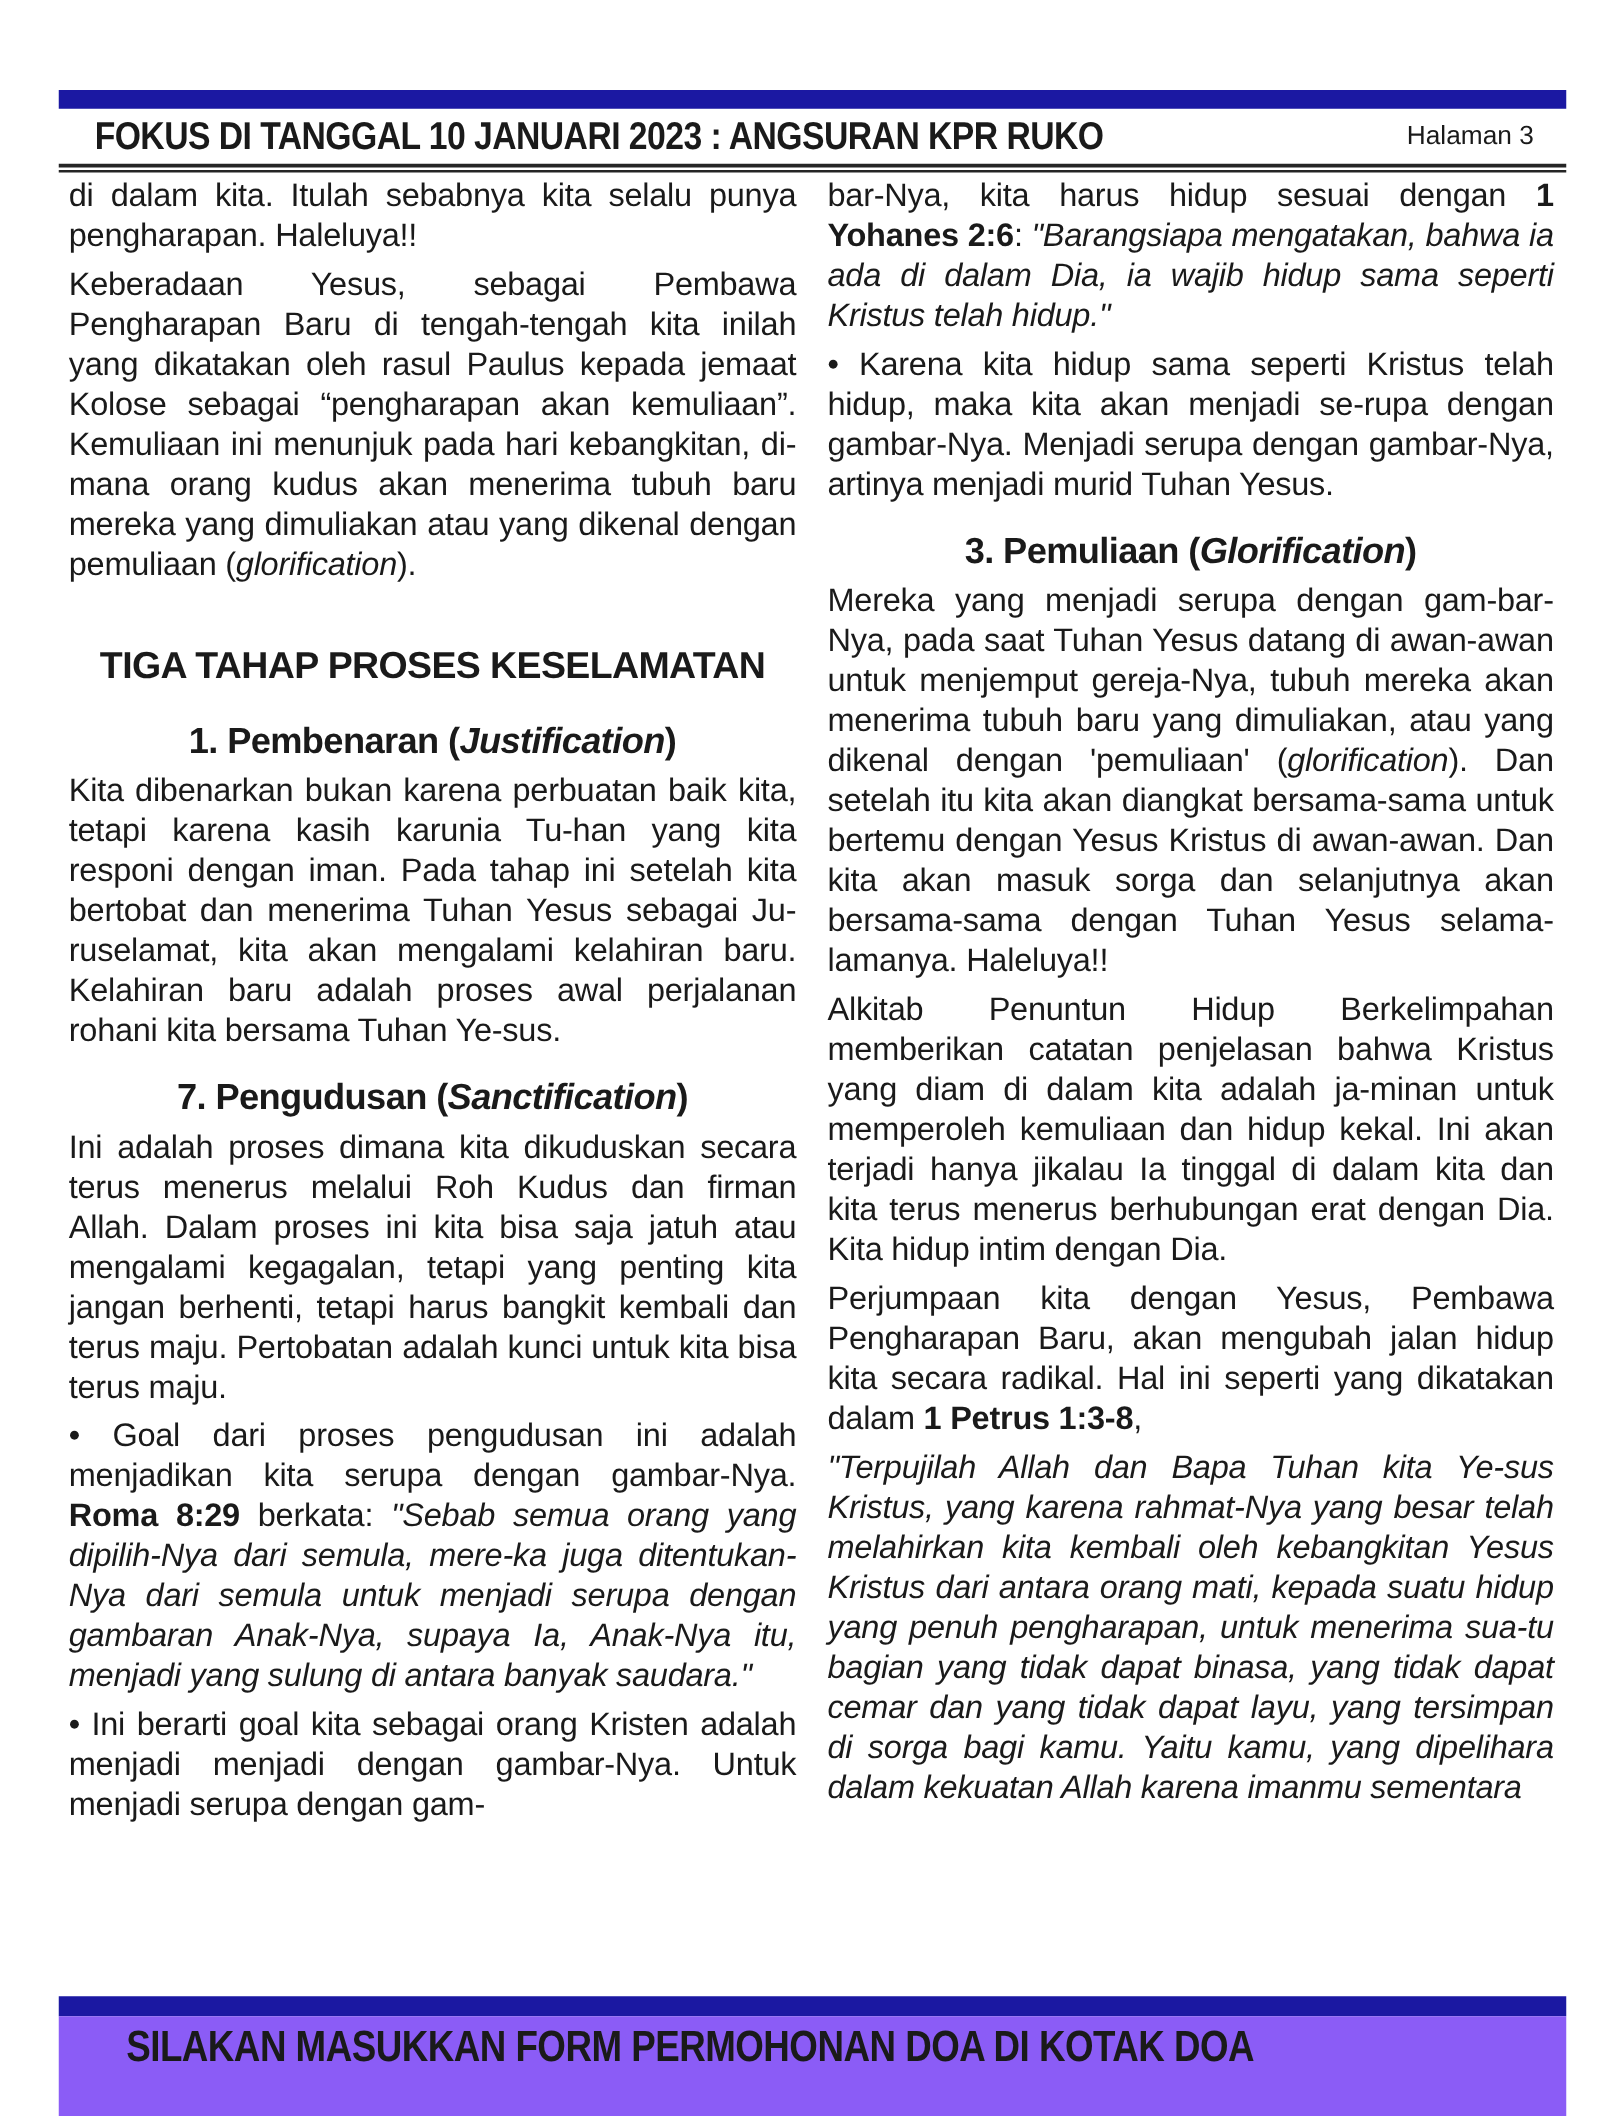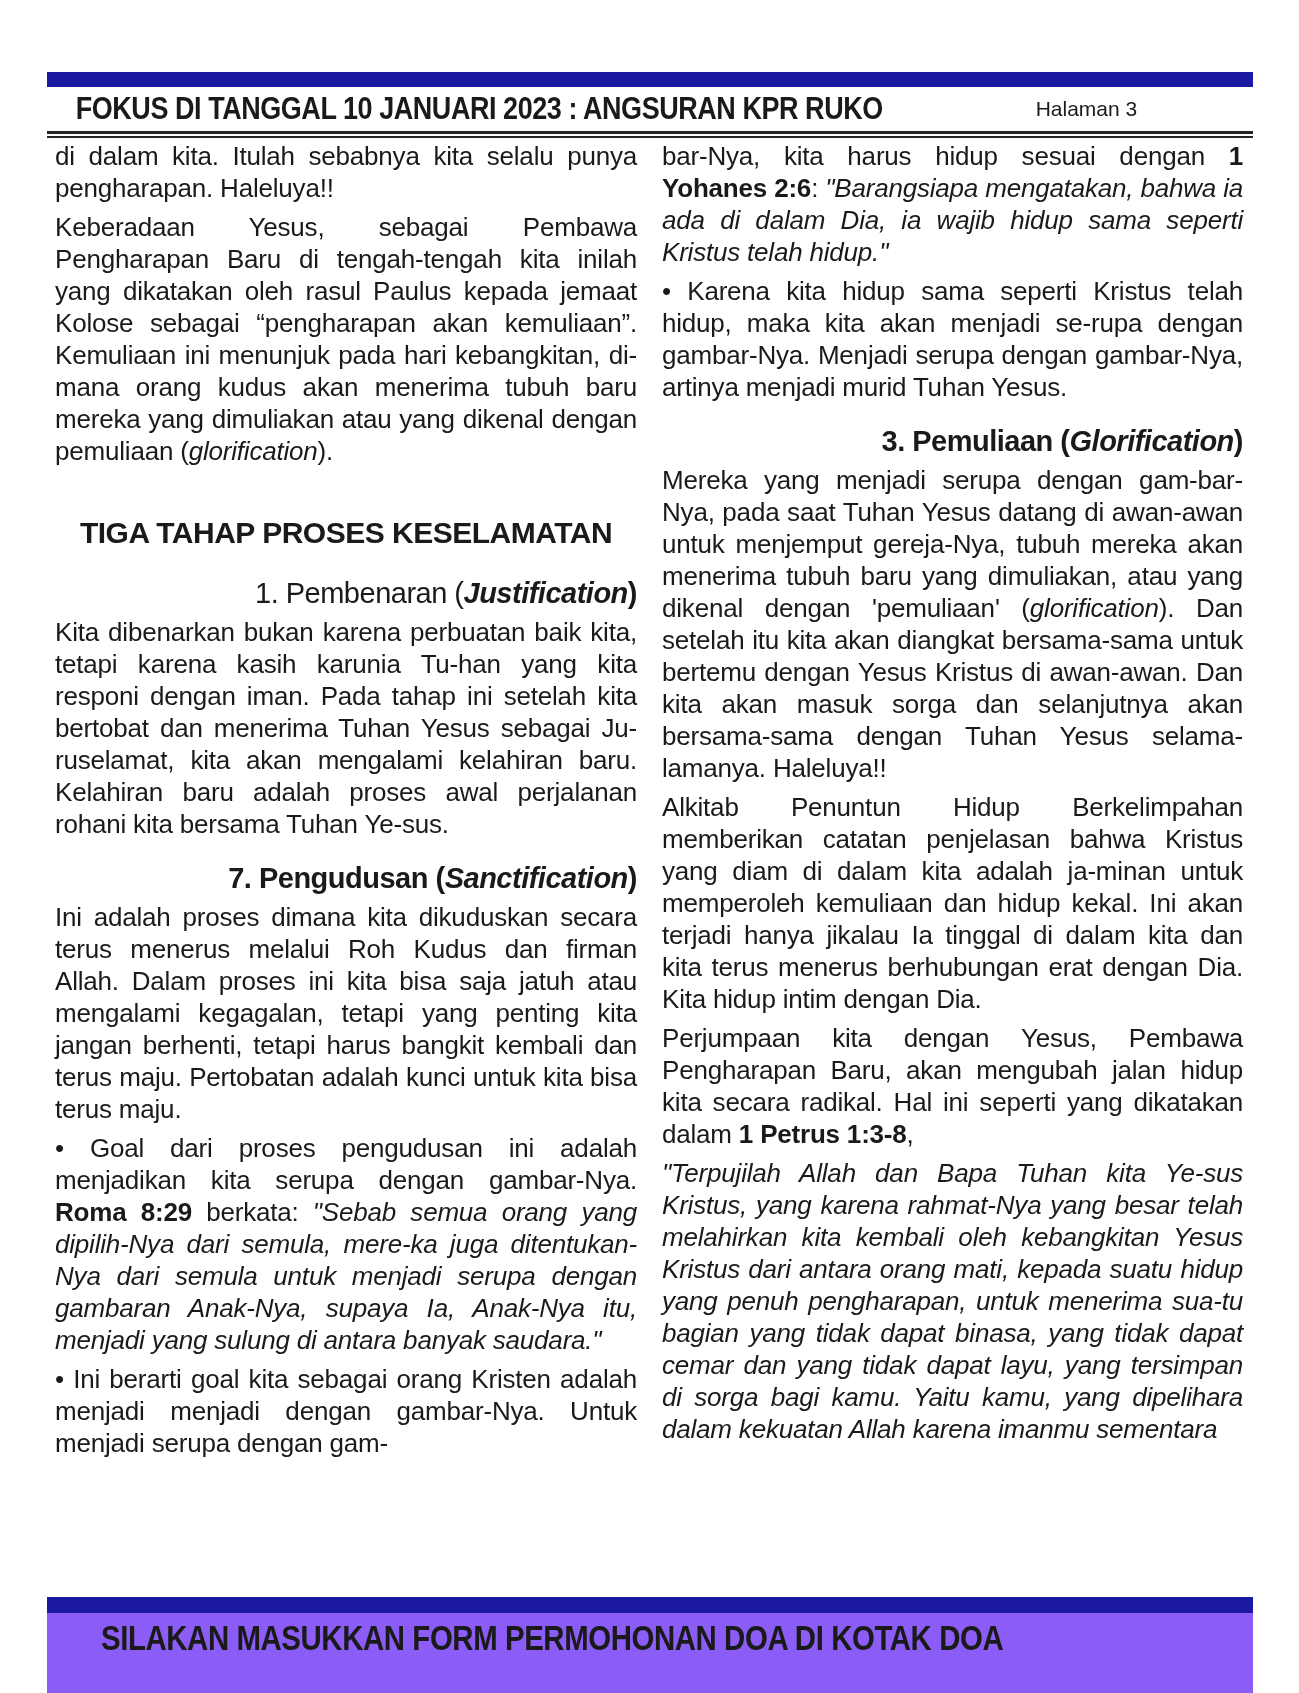--- a/index.html
+++ b/index.html
@@ -2,35 +2,35 @@
 <html style="--bar-blue: #1b18a2;"><head>
 <meta charset="utf-8">
 <style>
   html,body{margin:0;padding:0;background:#fff;}
   .page{position:relative;width:1299px;height:1693px;background:#ffffff;overflow:hidden;
         color:#1a1a1a;font-family:"Liberation Sans",sans-serif;}
 
   
   .top-bar{position:absolute;left:47px;top:72px;width:1206px;height:15px;background:var(--bar-blue,#1b18a2);}
   .header-row{position:absolute;left:47px;top:87px;width:1206px;height:44px;
-              display:flex;align-items:center;justify-content:flex-start;gap:28px;}
+              display:flex;align-items:center;justify-content:space-between;}
   .header-title{font-weight:bold;font-size:31px;letter-spacing:-0.5px;white-space:nowrap;
                 transform:scaleX(0.87);transform-origin:left center;padding-left:33px;}
   .page-label{font-size:21px;padding-right:26px;white-space:nowrap;}
   .header-rule{position:absolute;left:47px;top:131px;width:1206px;height:2px;
                border-top:3px solid #252525;border-bottom:2px solid #252525;}
 
   
   .column{position:absolute;top:140px;font-size:26px;line-height:32px;letter-spacing:-0.2px;
           text-align:justify;}
   .col-left{left:55px;width:582px;}
   .col-right{left:662px;width:581px;}
   .para{margin:0 0 7px 0;}
   .section-title{font-size:30px;font-weight:bold;letter-spacing:-0.5px;margin:50px 0 28px 0;text-align:center;}
-  .sub-title{font-size:29px;font-weight:bold;letter-spacing:-0.5px;margin:22px 0 7px 0;text-align:right;}
+  .sub-title{font-size:29px;font-weight:bold;letter-spacing:-0.5px;margin:22px 0 7px 0;text-align:center;}
 
   
   .footer-bar{position:absolute;left:47px;top:1597px;width:1206px;height:16px;background:var(--bar-blue,#1b18a2);z-index:3;}
   .footer-area{position:absolute;left:47px;top:1613px;width:1206px;height:80px;background:#8b5cf6;z-index:3;}
   .footer-text{display:inline-block;margin:5px 0 0 54px;font-weight:bold;font-size:35px;letter-spacing:-0.5px;
                white-space:nowrap;transform:scaleX(0.84);transform-origin:left top;}
 </style>
 </head>
 <body>
 
@@ -42,21 +42,21 @@
     <div class="header-title">FOKUS DI TANGGAL 10 JANUARI 2023 :  ANGSURAN KPR RUKO</div>
     <div class="page-label">Halaman 3</div>
   </div>
 
   <div class="header-rule"></div>
 
   <div class="column col-left">
     <p class="para"><span>di dalam kita. Itulah sebabnya kita selalu punya pengharapan. Haleluya!!</span></p>
     <p class="para"><span>Keberadaan Yesus, sebagai Pembawa Pengharapan Baru di tengah-tengah kita inilah yang dikatakan oleh rasul Paulus kepada jemaat Kolose sebagai “pengharapan akan kemuliaan”. Kemuliaan ini menunjuk pada hari kebangkitan, di-mana orang kudus akan menerima tubuh baru mereka yang dimuliakan atau yang dikenal dengan pemuliaan (</span><span style="font-style: italic;">glorification</span><span>).</span></p>
     <h2 class="section-title"><span style="font-weight: bold;">TIGA TAHAP PROSES KESELAMATAN</span></h2>
-    <h3 class="sub-title"><span style="font-weight: normal;">1. Pembenaran (</span><span style="font-weight: bold; font-style: italic;">Justification</span><span style="font-weight: bold;">)</span></h3>
+    <h3 class="sub-title"><span style="font-weight: bold;">1. Pembenaran (</span><span style="font-weight: bold; font-style: italic;">Justification</span><span style="font-weight: bold;">)</span></h3>
     <p class="para"><span>Kita dibenarkan bukan karena perbuatan baik kita, tetapi karena kasih karunia Tu-han yang kita responi dengan iman. Pada tahap ini setelah kita bertobat dan menerima Tuhan Yesus sebagai Ju-ruselamat, kita akan mengalami kelahiran baru. Kelahiran baru adalah proses awal perjalanan rohani kita bersama Tuhan Ye-sus.</span></p>
     <h3 class="sub-title"><span style="font-weight: bold;">7. Pengudusan (</span><span style="font-weight: bold; font-style: italic;">Sanctification</span><span style="font-weight: bold;">)</span></h3>
     <p class="para"><span>Ini adalah proses dimana kita dikuduskan secara terus menerus melalui Roh Kudus dan firman Allah. Dalam proses ini kita bisa saja jatuh atau mengalami kegagalan, tetapi yang penting kita jangan berhenti, tetapi harus bangkit kembali dan terus maju. Pertobatan adalah kunci untuk kita bisa terus maju.</span></p>
     <p class="para"><span>• Goal dari proses pengudusan ini adalah menjadikan kita serupa dengan gambar-Nya. </span><span style="font-weight: bold;">Roma 8:29</span><span> berkata: </span><span style="font-style: italic;">"Sebab semua orang yang dipilih-Nya dari semula, mere-ka juga ditentukan-Nya dari semula untuk menjadi serupa dengan gambaran Anak-Nya, supaya Ia, Anak-Nya itu, menjadi yang sulung di antara banyak saudara."</span></p>
     <p class="para"><span>• Ini berarti goal kita sebagai orang Kristen adalah menjadi menjadi dengan gambar-Nya. Untuk menjadi serupa dengan gam-</span></p>
   </div>
 
   <div class="column col-right">
     <p class="para"><span>bar-Nya, kita harus hidup sesuai dengan </span><span style="font-weight: bold;">1 Yohanes 2:6</span><span>: </span><span style="font-style: italic;">"Barangsiapa mengatakan, bahwa ia ada di dalam Dia, ia wajib hidup sama seperti Kristus telah hidup."</span></p>
     <p class="para"><span>• Karena kita hidup sama seperti Kristus telah hidup, maka kita akan menjadi se-rupa dengan gambar-Nya. Menjadi serupa dengan gambar-Nya, artinya menjadi murid Tuhan Yesus.</span></p>

